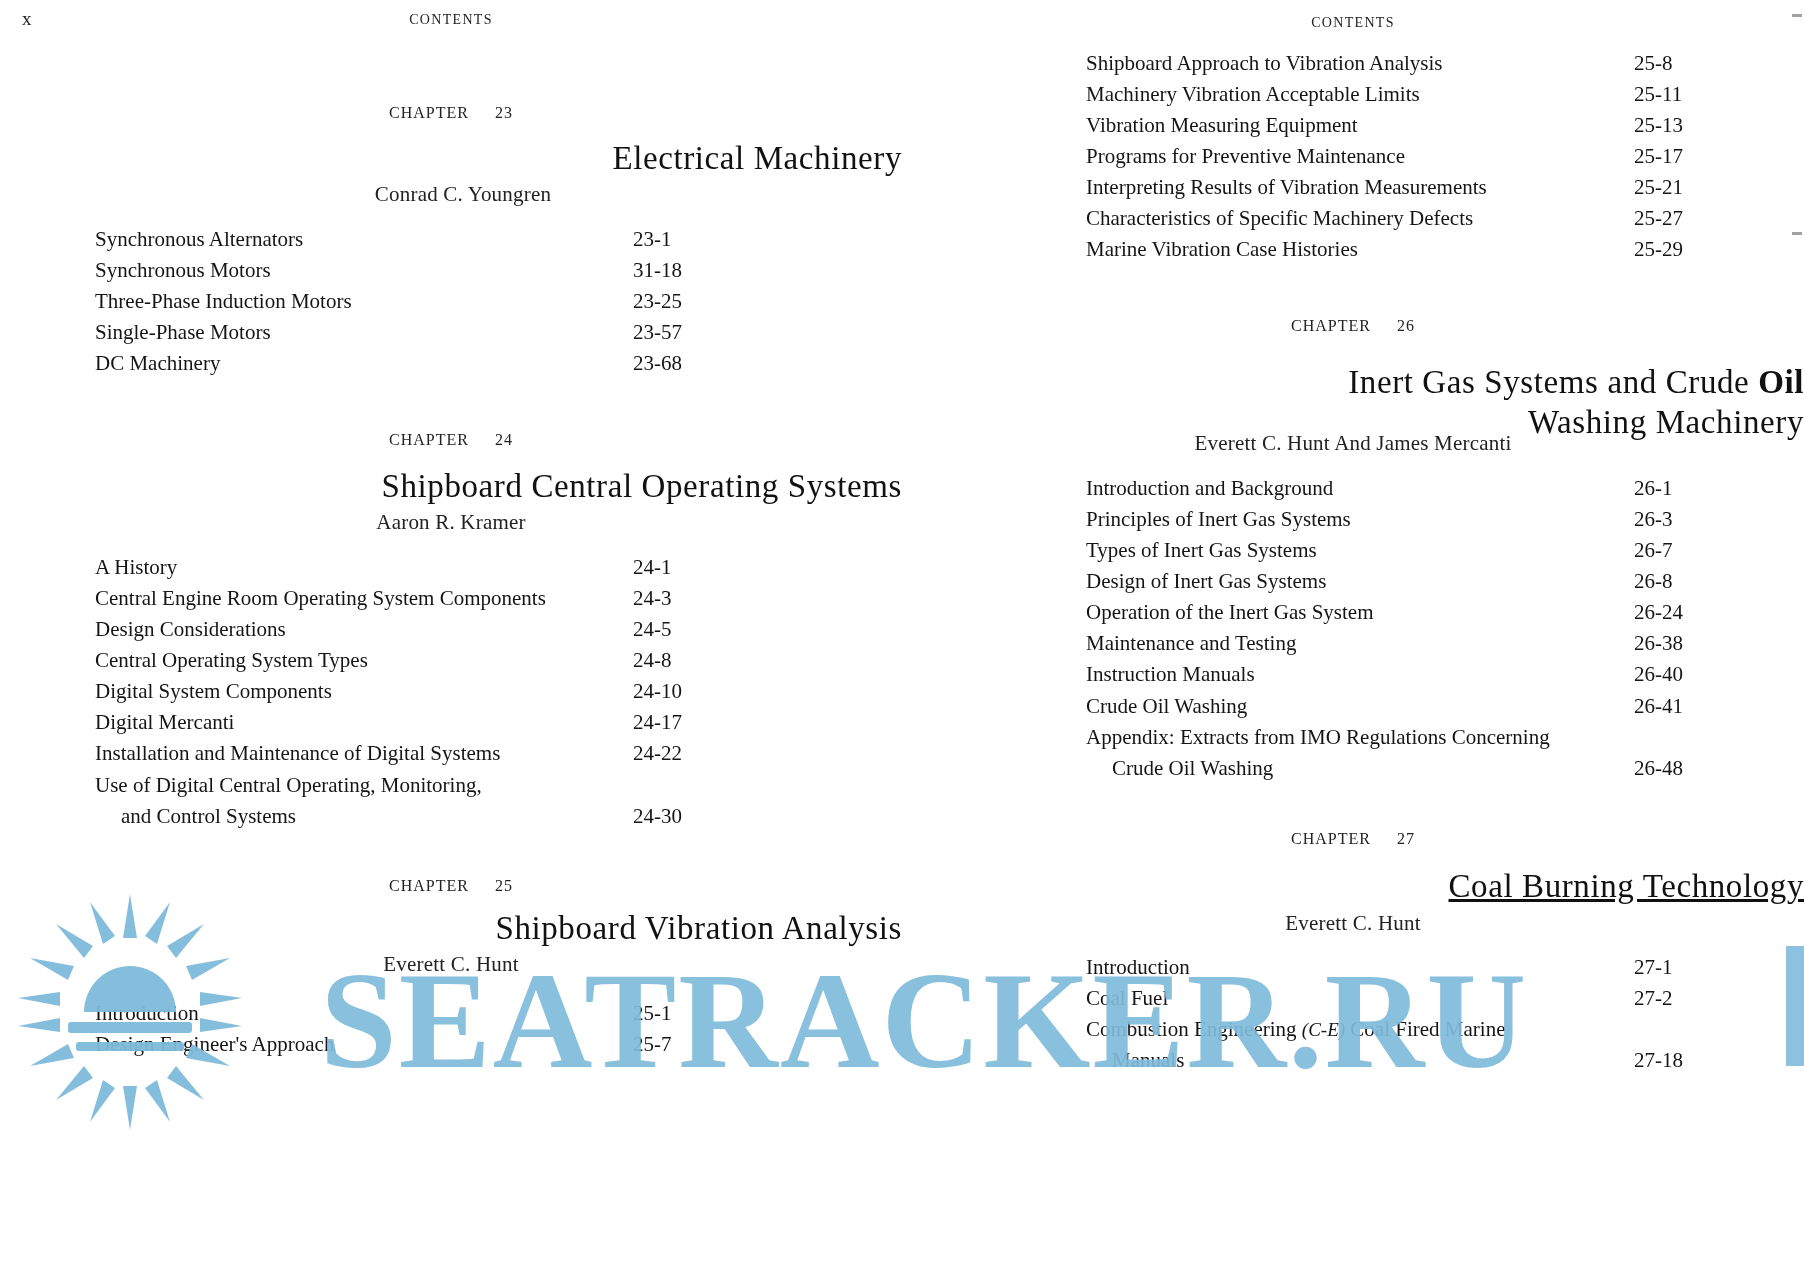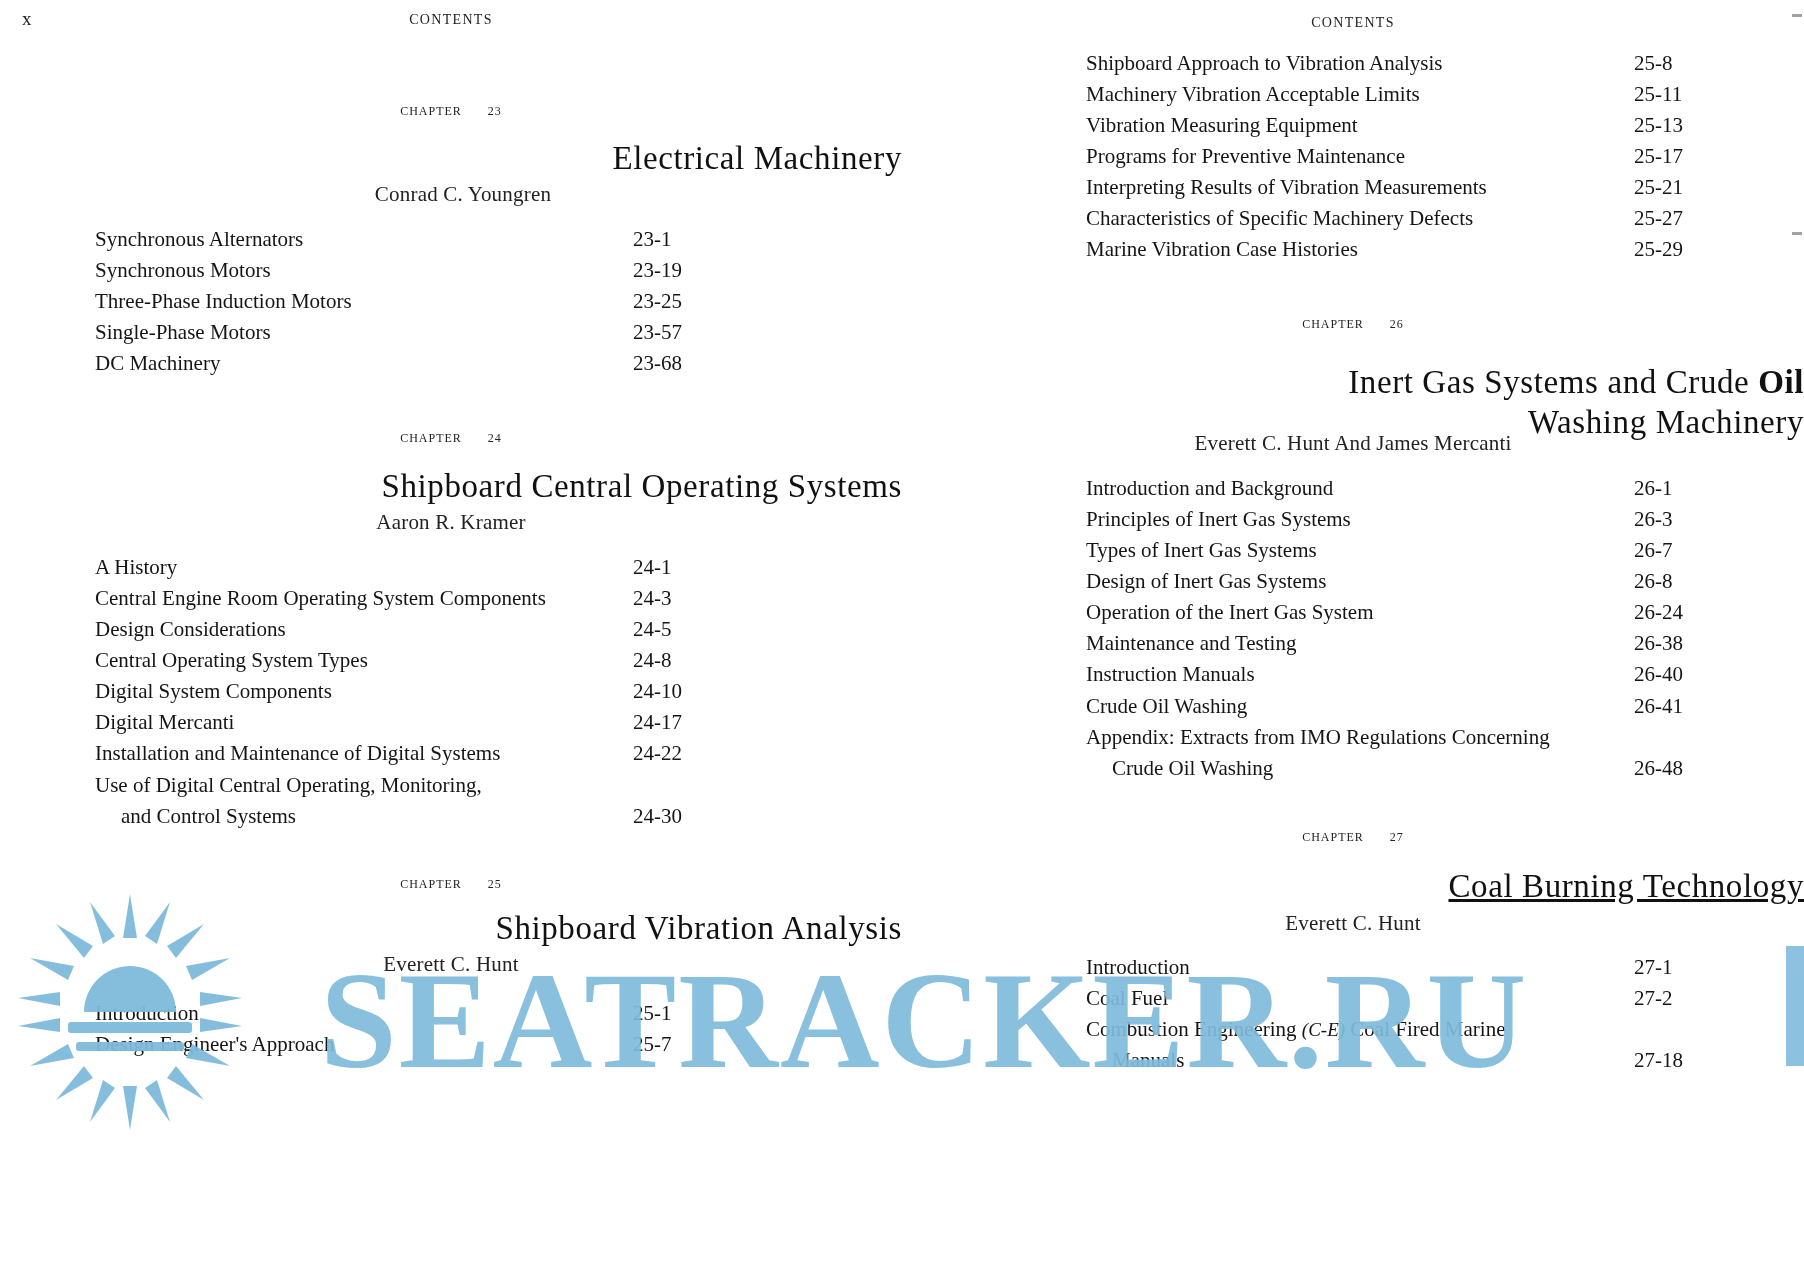--- a/index.html
+++ b/index.html
@@ -44,21 +44,21 @@
     letter-spacing: 1.3px;
     color: #222;
     text-align: center;
     width: 100%;
   }
   .rh-left  { top: 12px; }
   .rh-right { top: 15px; }
 
   .chapter-label {
     text-align: center;
-    font-size: 12px;
+    font-size: 16px;
     letter-spacing: 1.0px;
     color: #222;
   }
   .chapter-label .num { margin-left: 26px; }
 
   .chapter-title {
     text-align: right;
     font-size: 33px;
     color: #111;
     line-height: 1.22;
@@ -197,21 +197,21 @@
     </div>
     <div class="chapter-title lp-ch23-title">Electrical  Machinery</div>
     <div class="byline lp-ch23-by">Conrad  C. Youngren</div>
     <ul class="entries lp-ch23-list">
       <li class="entry">
         <span class="etext">Synchronous  Alternators</span>
         <span class="epage">23-1</span>
       </li>
       <li class="entry">
         <span class="etext">Synchronous  Motors</span>
-        <span class="epage">23-19</span>
+        <span class="epage">31-18</span>
       </li>
       <li class="entry">
         <span class="etext">Three-Phase   Induction  Motors</span>
         <span class="epage">23-25</span>
       </li>
       <li class="entry">
         <span class="etext">Single-Phase  Motors</span>
         <span class="epage">23-57</span>
       </li>
       <li class="entry">

